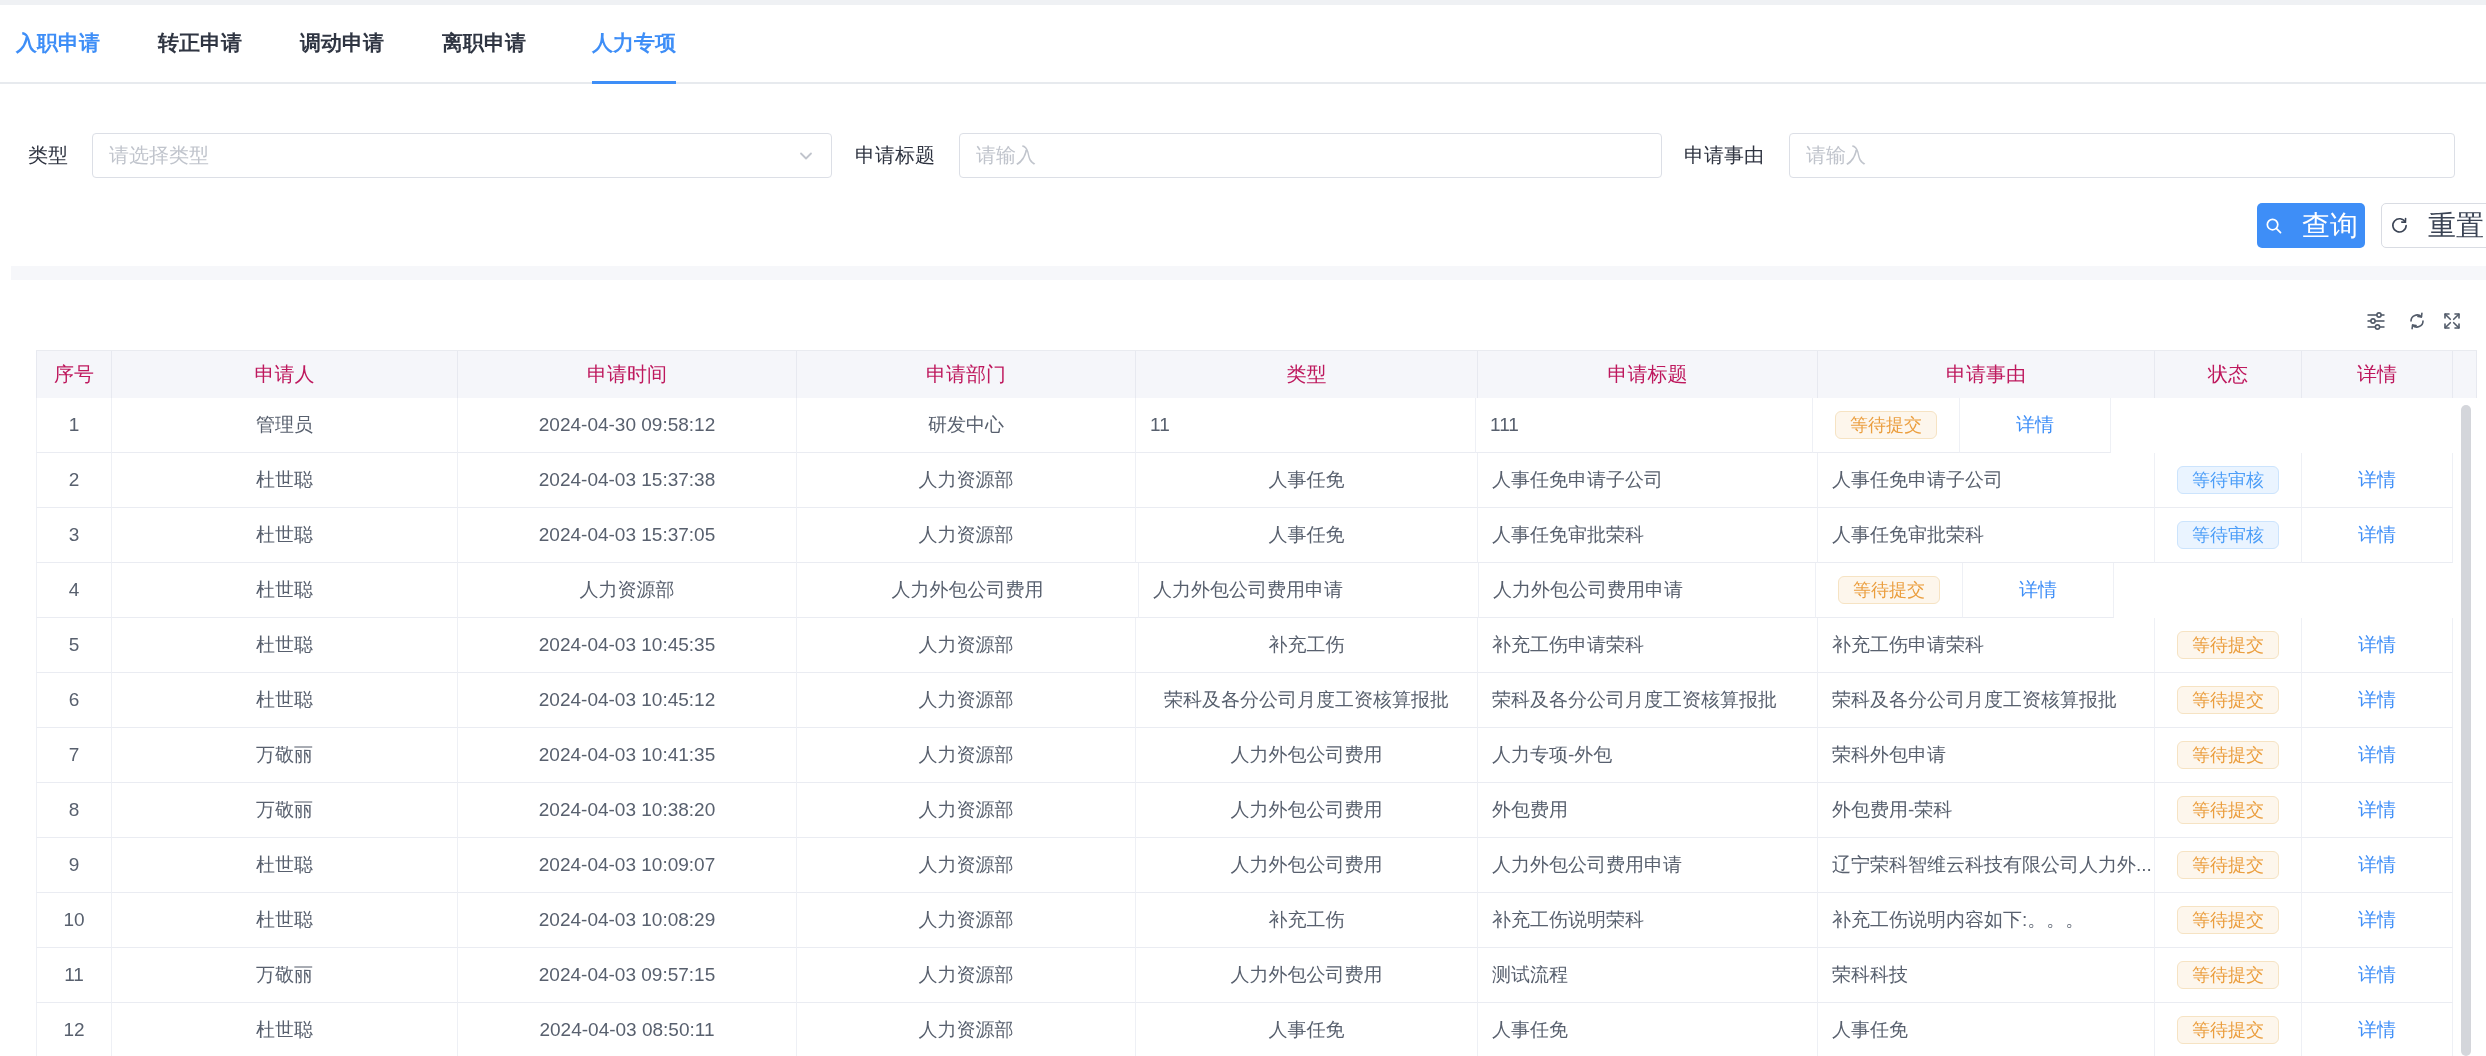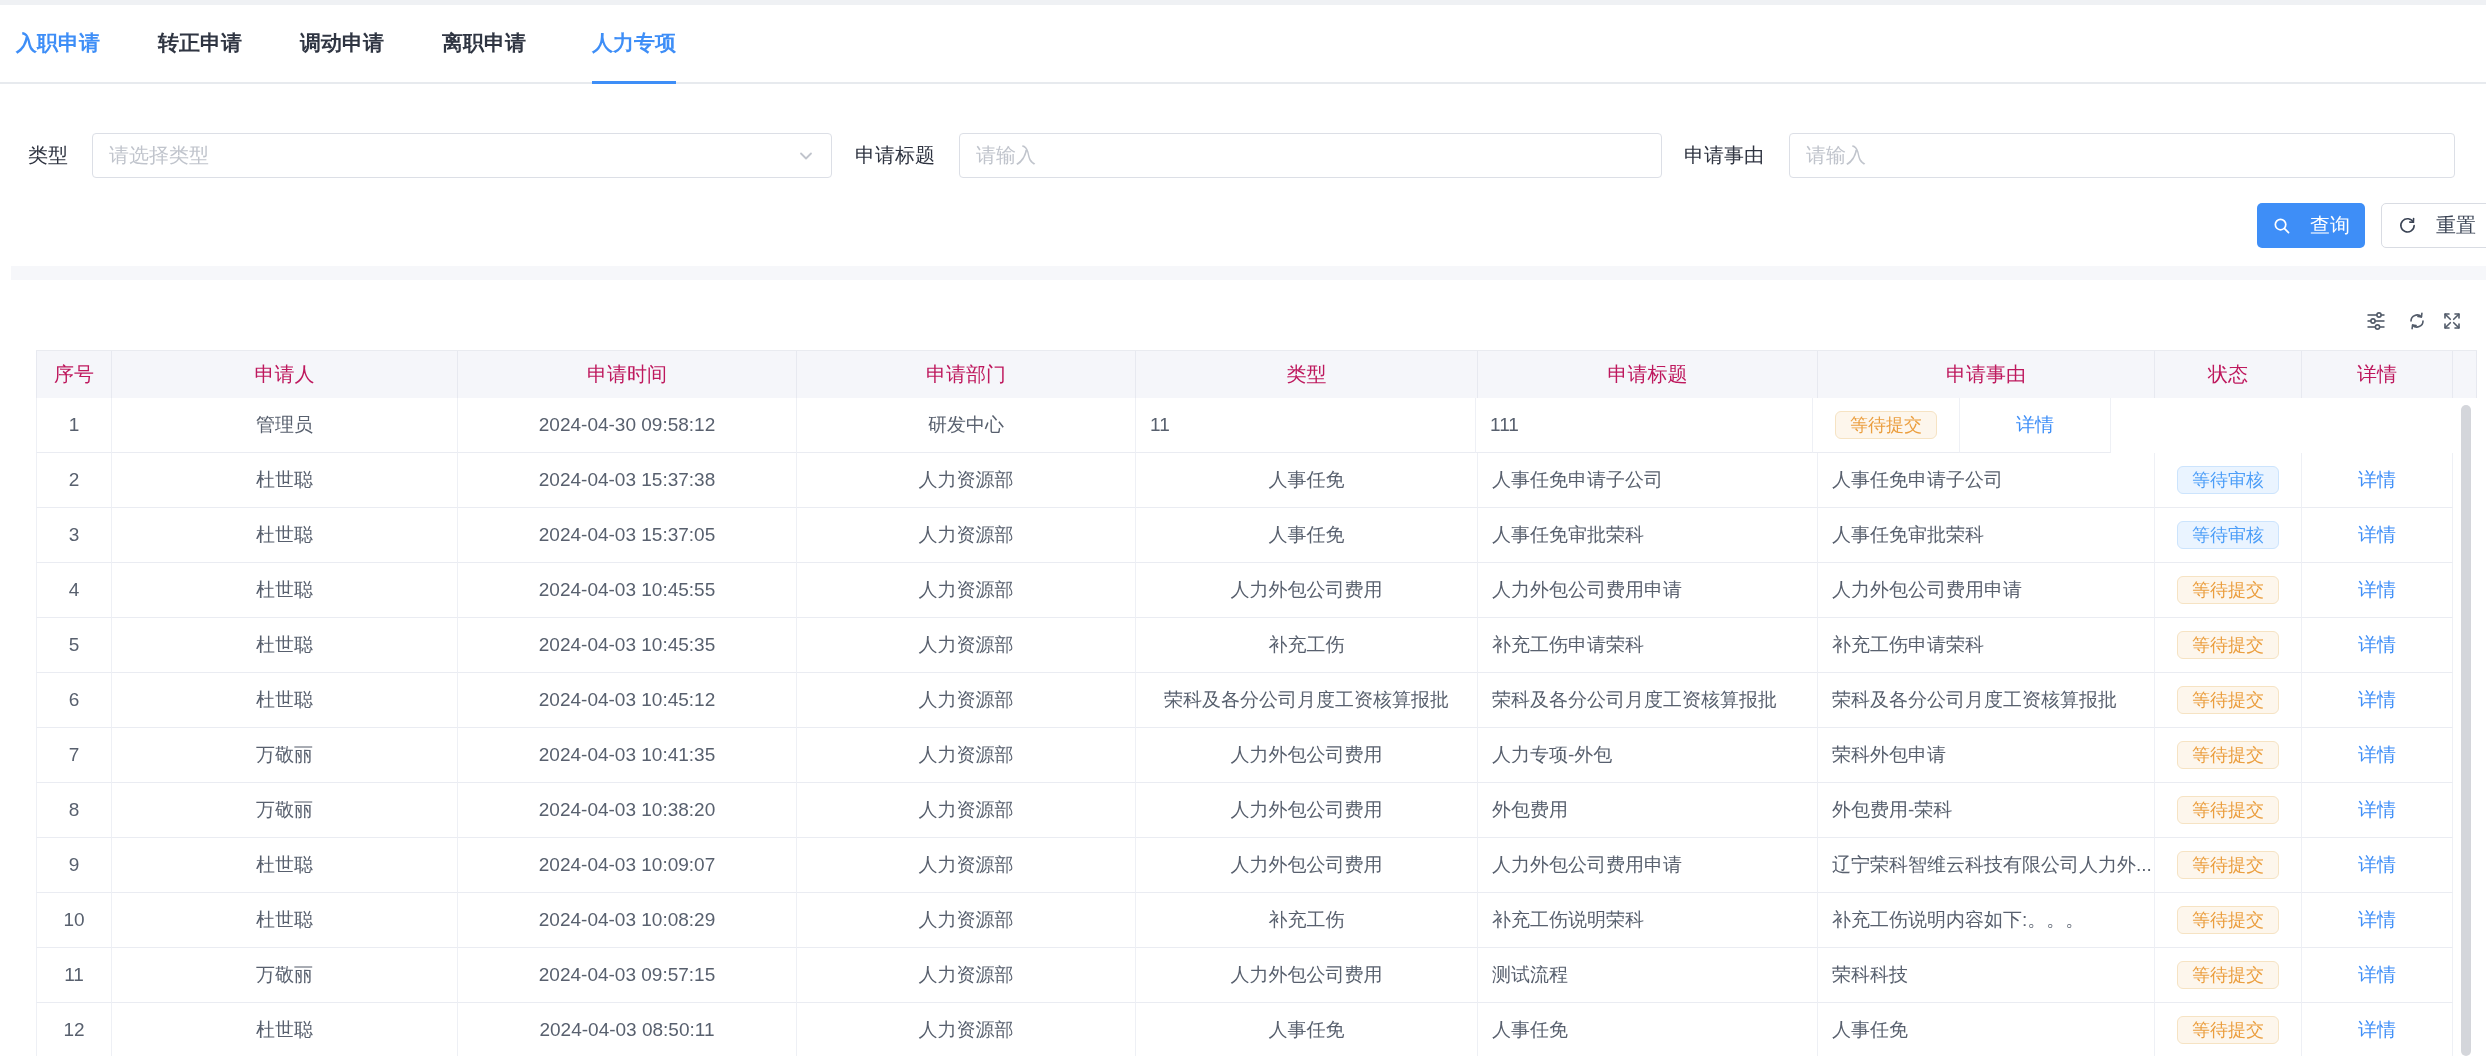--- a/index.html
+++ b/index.html
@@ -25,21 +25,21 @@
   .inp{position:absolute;top:133px;height:45px;border:1px solid #dcdfe6;border-radius:4px;box-sizing:border-box;
        font-size:20px;color:#333;padding:0 16px;background:#fff;outline:none;font-family:inherit;}
   .inp::placeholder{color:#c0c4cc;}
   #type-select{left:92px;width:740px;padding-right:46px;cursor:pointer;}
   #title-input{left:959px;width:703px;}
   #reason-input{left:1789px;width:666px;}
   #select-chevron{position:absolute;left:798px;top:148px;width:16px;height:16px;pointer-events:none;}
 
   
   .btn{position:absolute;top:203px;height:45px;border-radius:5px;display:flex;align-items:center;justify-content:center;
-       gap:19px;font-size:20px;box-sizing:border-box;cursor:pointer;white-space:nowrap;}
+       gap:19px;font-size:28px;box-sizing:border-box;cursor:pointer;white-space:nowrap;}
   #search-btn{left:2257px;width:108px;background:#3e8ef7;color:#fff;border:none;}
   #reset-btn{left:2381px;width:112px;background:#fff;color:#3a4354;border:1px solid #d9dce3;}
 
   
   #sep-strip{position:absolute;left:11px;top:266px;width:2475px;height:14px;background:#f6f7fa;}
 
   
   .ticon{position:absolute;top:311px;width:20px;height:20px;cursor:pointer;}
   #icon-settings{left:2366px;}
   #icon-refresh2{left:2407px;}
@@ -204,21 +204,20 @@
             <span class="badge review">等待审核</span>
           </div>
           <div class="td c8">
             <span class="link">详情</span>
           </div>
           <div class="td cg"></div>
         </div>
         <div class="tr">
           <div class="td c0">4</div>
           <div class="td c1">杜世聪</div>
-          <div class="td c2">2024-04-03 10:45:55</div>
           <div class="td c3">人力资源部</div>
           <div class="td c4">人力外包公司费用</div>
           <div class="td c5">人力外包公司费用申请</div>
           <div class="td c6">人力外包公司费用申请</div>
           <div class="td c7">
             <span class="badge pending">等待提交</span>
           </div>
           <div class="td c8">
             <span class="link">详情</span>
           </div>

